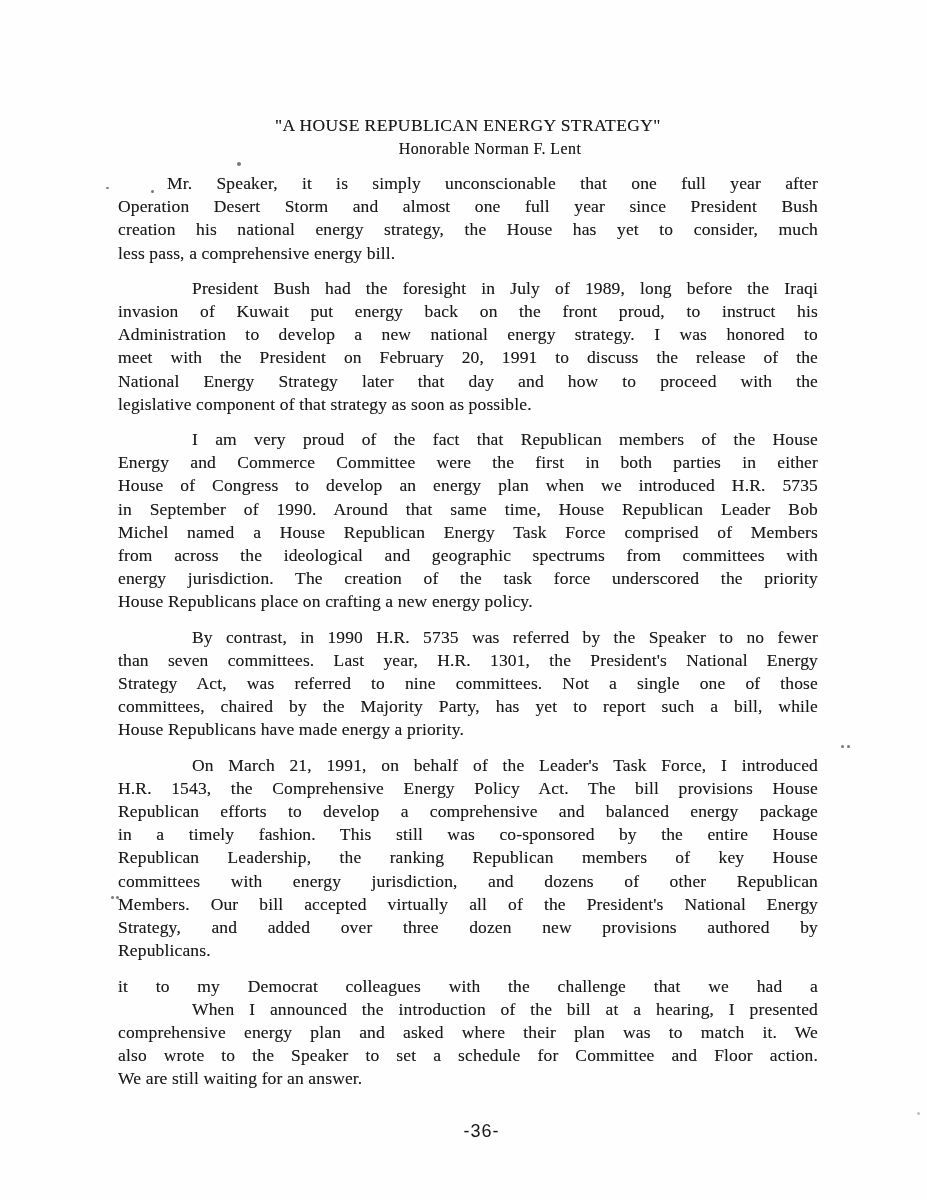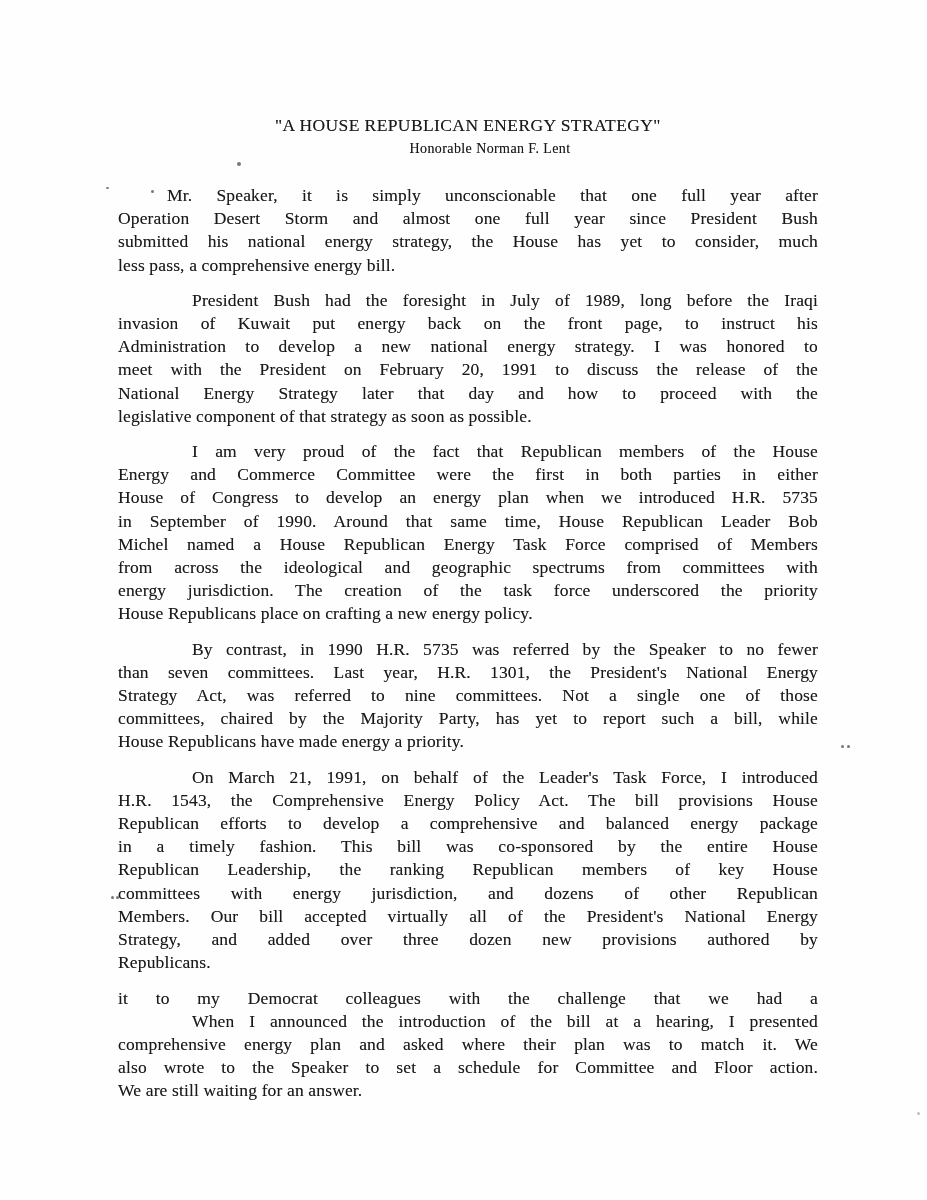--- a/index.html
+++ b/index.html
@@ -25,30 +25,29 @@
   .doc-title {
     text-align: center;
     font-size: 17.5px;
     line-height: 23px;
     letter-spacing: 0.4px;
     text-shadow: 0 0 0.5px rgba(0,0,0,0.45);
     white-space: nowrap;
   }
   .doc-author {
     text-align: center;
-    font-size: 14px;
+    font-size: 16px;
     line-height: 23px;
     letter-spacing: 0.4px;
     text-indent: 44px;
     text-shadow: 0 0 0.5px rgba(0,0,0,0.45);
-    margin-bottom: 24px;
     white-space: nowrap;
   }
   .paragraph {
-    margin: 0 0 12px 0;
+    margin: 12px 0 12px 0;
   }
   .line {
     font-size: 17.5px;
     line-height: 23.2px;
     letter-spacing: 0.15px;
     text-align: justify;
     text-align-last: justify;
     text-shadow: 0 0 0.5px rgba(0,0,0,0.4);
   }
   .line.first { text-indent: 74px; }
@@ -78,26 +77,26 @@
 
 <div class="page">
 
   <div class="content">
     <div class="doc-title">"A HOUSE REPUBLICAN ENERGY STRATEGY"</div>
     <div class="doc-author">Honorable Norman F. Lent</div>
     <div id="doc-body">
         <div class="paragraph para-first">
           <div class="line first">Mr. Speaker, it is simply unconscionable that one full year after</div>
           <div class="line">Operation Desert Storm and almost one full year since President Bush</div>
-          <div class="line">submitted his national energy strategy, the House has yet to consider, much</div>
+          <div class="line">creation his national energy strategy, the House has yet to consider, much</div>
           <div class="line last">less pass, a comprehensive energy bill.</div>
         </div>
         <div class="paragraph">
           <div class="line first">President Bush had the foresight in July of 1989, long before the Iraqi</div>
-          <div class="line">invasion of Kuwait put energy back on the front page, to instruct his</div>
+          <div class="line">invasion of Kuwait put energy back on the front proud, to instruct his</div>
           <div class="line">Administration to develop a new national energy strategy. I was honored to</div>
           <div class="line">meet with the President on February 20, 1991 to discuss the release of the</div>
           <div class="line">National Energy Strategy later that day and how to proceed with the</div>
           <div class="line last">legislative component of that strategy as soon as possible.</div>
         </div>
         <div class="paragraph">
           <div class="line first">I am very proud of the fact that Republican members of the House</div>
           <div class="line">Energy and Commerce Committee were the first in both parties in either</div>
           <div class="line">House of Congress to develop an energy plan when we introduced H.R. 5735</div>
           <div class="line">in September of 1990. Around that same time, House Republican Leader Bob</div>
@@ -110,37 +109,38 @@
           <div class="line first">By contrast, in 1990 H.R. 5735 was referred by the Speaker to no fewer</div>
           <div class="line">than seven committees. Last year, H.R. 1301, the President's National Energy</div>
           <div class="line">Strategy Act, was referred to nine committees. Not a single one of those</div>
           <div class="line">committees, chaired by the Majority Party, has yet to report such a bill, while</div>
           <div class="line last">House Republicans have made energy a priority.</div>
         </div>
         <div class="paragraph">
           <div class="line first">On March 21, 1991, on behalf of the Leader's Task Force, I introduced</div>
           <div class="line">H.R. 1543, the Comprehensive Energy Policy Act. The bill provisions House</div>
           <div class="line">Republican efforts to develop a comprehensive and balanced energy package</div>
-          <div class="line">in a timely fashion. This bill was co-sponsored by the entire House</div>
+          <div class="line">in a timely fashion. This still was co-sponsored by the entire House</div>
           <div class="line">Republican Leadership, the ranking Republican members of key House</div>
           <div class="line">committees with energy jurisdiction, and dozens of other Republican</div>
           <div class="line">Members. Our bill accepted virtually all of the President's National Energy</div>
           <div class="line">Strategy, and added over three dozen new provisions authored by</div>
           <div class="line last">Republicans.</div>
         </div>
         <div class="paragraph">
           <div class="line">it to my Democrat colleagues with the challenge that we had a</div>
           <div class="line first">When I announced the introduction of the bill at a hearing, I presented</div>
           <div class="line">comprehensive energy plan and asked where their plan was to match it. We</div>
           <div class="line">also wrote to the Speaker to set a schedule for Committee and Floor action.</div>
           <div class="line last">We are still waiting for an answer.</div>
         </div>
       </div>
   </div>
 
+  <div class="page-number">-36-</div>
 
   <div class="speck" style="left:237px; top:162px; width:4px; height:4px;"></div>
   <div class="speck" style="left:151px; top:190px; width:3px; height:3px;"></div>
   <div class="speck" style="left:106px; top:187px; width:3px; height:2px;"></div>
   <div class="speck" style="left:841px; top:745px; width:3px; height:3px;"></div>
   <div class="speck" style="left:847px; top:745px; width:3px; height:3px;"></div>
   <div class="speck" style="left:111px; top:896px; width:3px; height:3px;"></div>
   <div class="speck" style="left:116px; top:896px; width:3px; height:3px;"></div>
   <div class="speck" style="left:917px; top:1112px; width:3px; height:3px; opacity:0.35;"></div>
 

